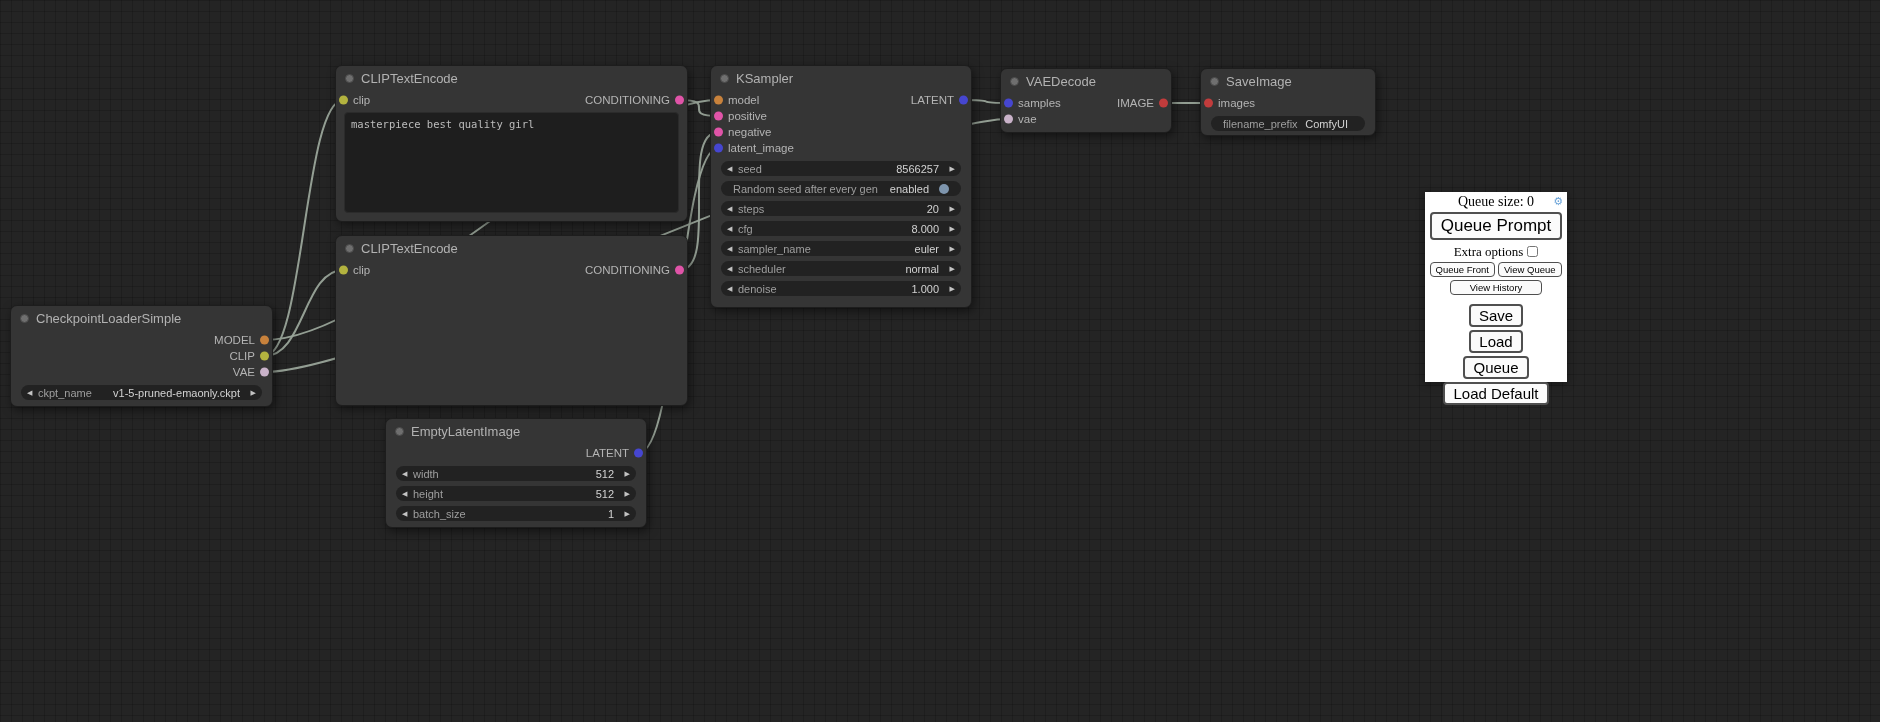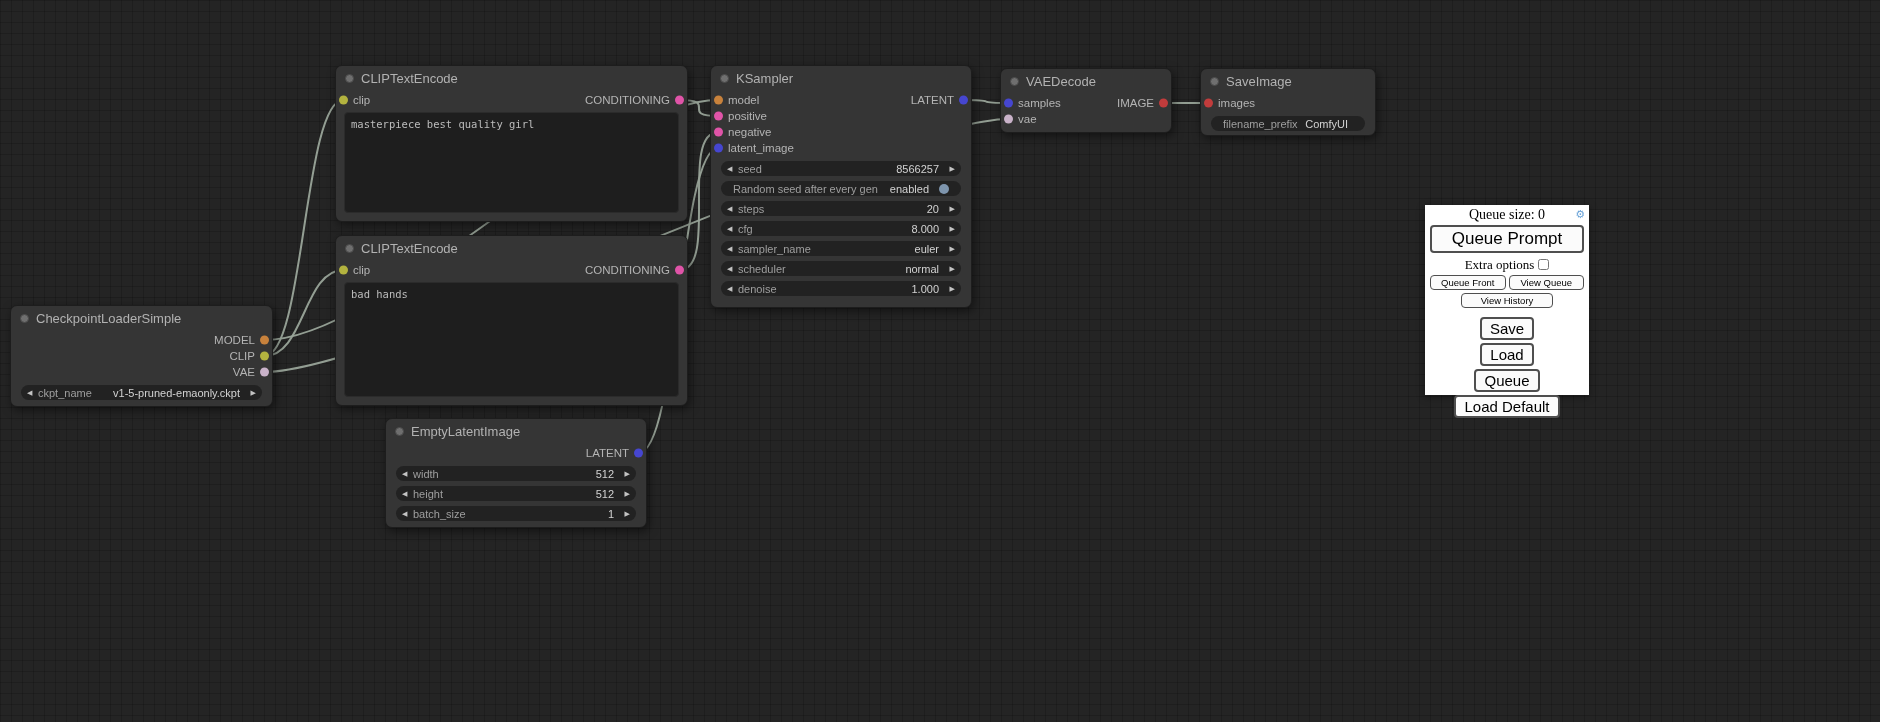--- a/index.html
+++ b/index.html
@@ -63,26 +63,25 @@
   #node-clip-neg     { left:335px;  top:235px; width:353px; height:171px; }
   #node-ksampler     { left:710px;  top:65px;  width:262px; height:243px; }
   #node-vaedecode    { left:1000px; top:68px;  width:172px; height:65px;  }
   #node-saveimage    { left:1200px; top:68px;  width:176px; height:68px;  }
   #node-emptylatent  { left:385px;  top:418px; width:262px; height:110px; }
   #node-clip-pos .prompt-box { height:101px; }
   #node-clip-neg .prompt-box { height:115px; }
 
   
   #menu {
-    position:absolute; z-index:3; left:1425px; top:192px; width:164px; height:190px;
+    position:absolute; z-index:3; left:1425px; top:192px; width:142px; height:190px;
     background:#ffffff; color:#000;
     font-family:"Liberation Serif", serif;
     text-align:center; padding:2px 5px 6px;
     box-shadow:0 2px 8px rgba(0,0,0,.4);
-    margin-top:13px;
   }
   .queue-size-row { position:relative; font-size:14px; height:16px; line-height:16px; }
   .gear { position:absolute; right:-1px; top:0; font-size:11px; color:#6aa3d8; cursor:pointer; font-family:"DejaVu Sans", sans-serif; }
   .btn {
     font-family:"Liberation Sans", sans-serif;
     background:#fbfbfb; border:2px solid #4f4f4f; border-radius:4px;
     color:#000; cursor:pointer;
   }
   .btn.queue-prompt { display:block; width:100%; font-size:17px; padding:2px 0; margin:2px auto 3px; }
   .extra-row { font-size:13px; height:17px; line-height:17px; }
@@ -157,21 +156,20 @@
       <span class="title-dot"></span>
       <span>CLIPTextEncode</span>
     </div>
     <div class="rows">
       <div class="port-row between">
         <span class="dot left" style="background: rgb(179, 179, 63);"></span>
         <span>clip</span>
         <span>CONDITIONING</span>
         <span class="dot right" style="background: rgb(224, 84, 168);"></span>
       </div>
-      <textarea class="prompt-box" spellcheck="false" style="">bad hands</textarea>
     </div>
   </div>
 
   <div class="node" id="node-ksampler">
     <div class="node-title">
       <span class="title-dot"></span>
       <span>KSampler</span>
     </div>
     <div class="rows">
       <div class="port-row between">

